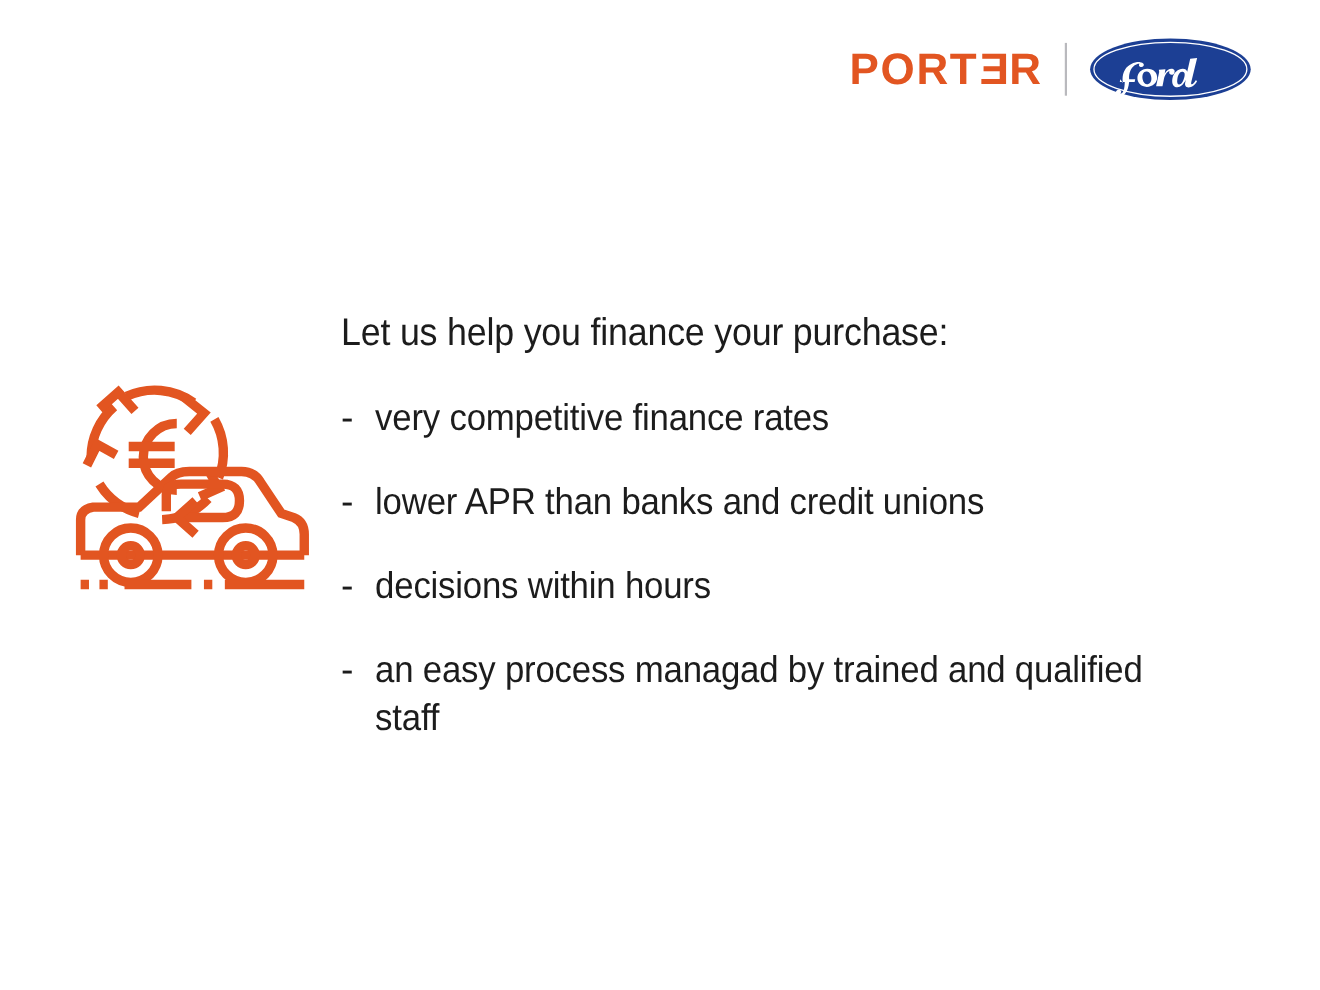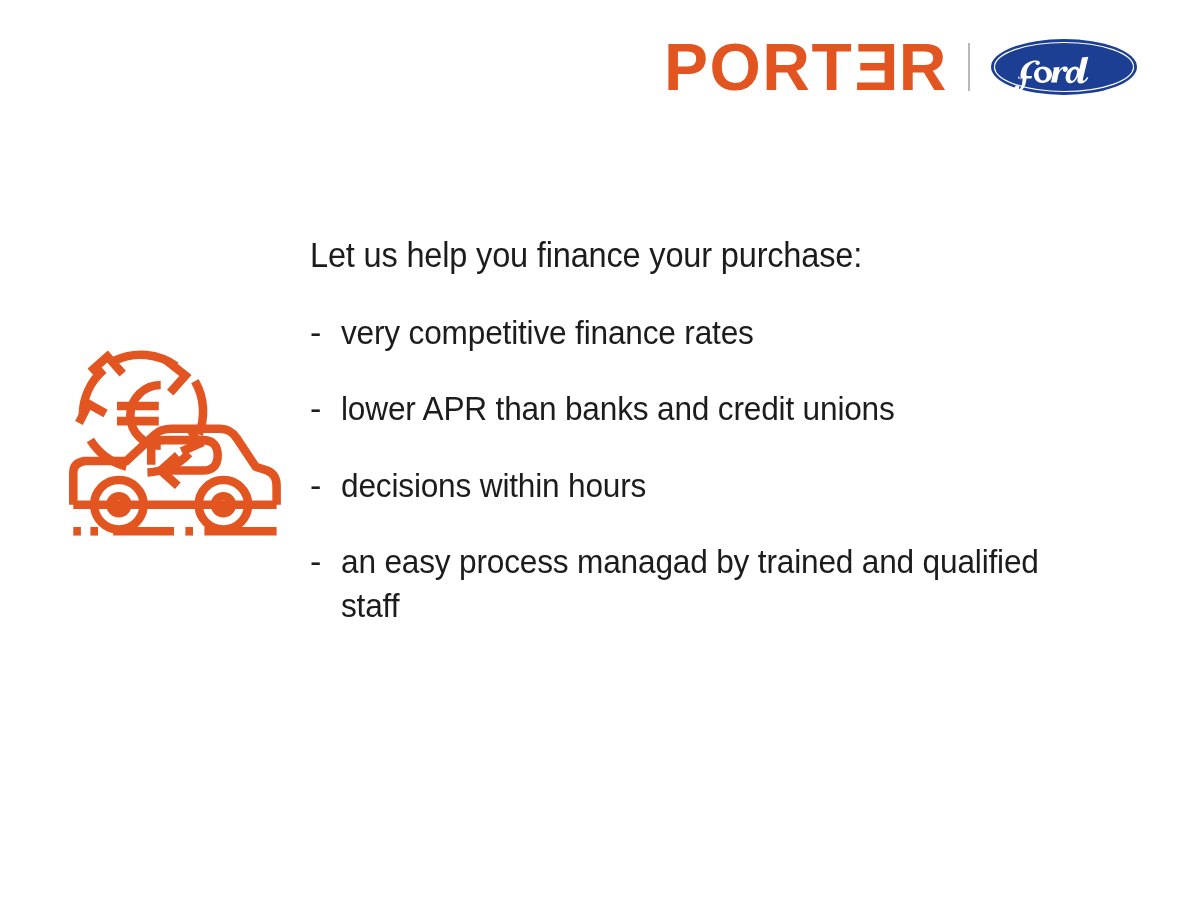--- a/index.html
+++ b/index.html
@@ -25,21 +25,21 @@
     display: flex;
     align-items: center;
     gap: 20px;
   }
   .porter-wordmark {
     display: flex;
     align-items: center;
     color: #e25521;
     font-family: "Liberation Sans", sans-serif;
     font-weight: 700;
-    font-size: 66px;
+    font-size: 40px;
     letter-spacing: 1.5px;
     line-height: 1;
     text-align: center;
   }
   .porter-wordmark .wm-letters {
     display: inline-block;
   }
   .porter-wordmark .wm-e-reversed {
     display: inline-block;
     transform: scaleX(-1);
@@ -75,20 +75,21 @@
   }
   .finance-icon {
     width: 228px;
     height: 228px;
     display: block;
   }
 
   .copy-block {
     flex: 1 1 auto;
     padding-top: 0;
+    margin-top: 48px;
   }
   .lead-line {
     font-family: "Liberation Sans Narrow", "Liberation Sans", sans-serif;
     font-size: 35px;
     font-weight: 400;
     color: #1c1c1c;
     letter-spacing: -0.2px;
     line-height: 1.1;
     margin: 0 0 36px 0;
     transform: scaleX(0.93);

